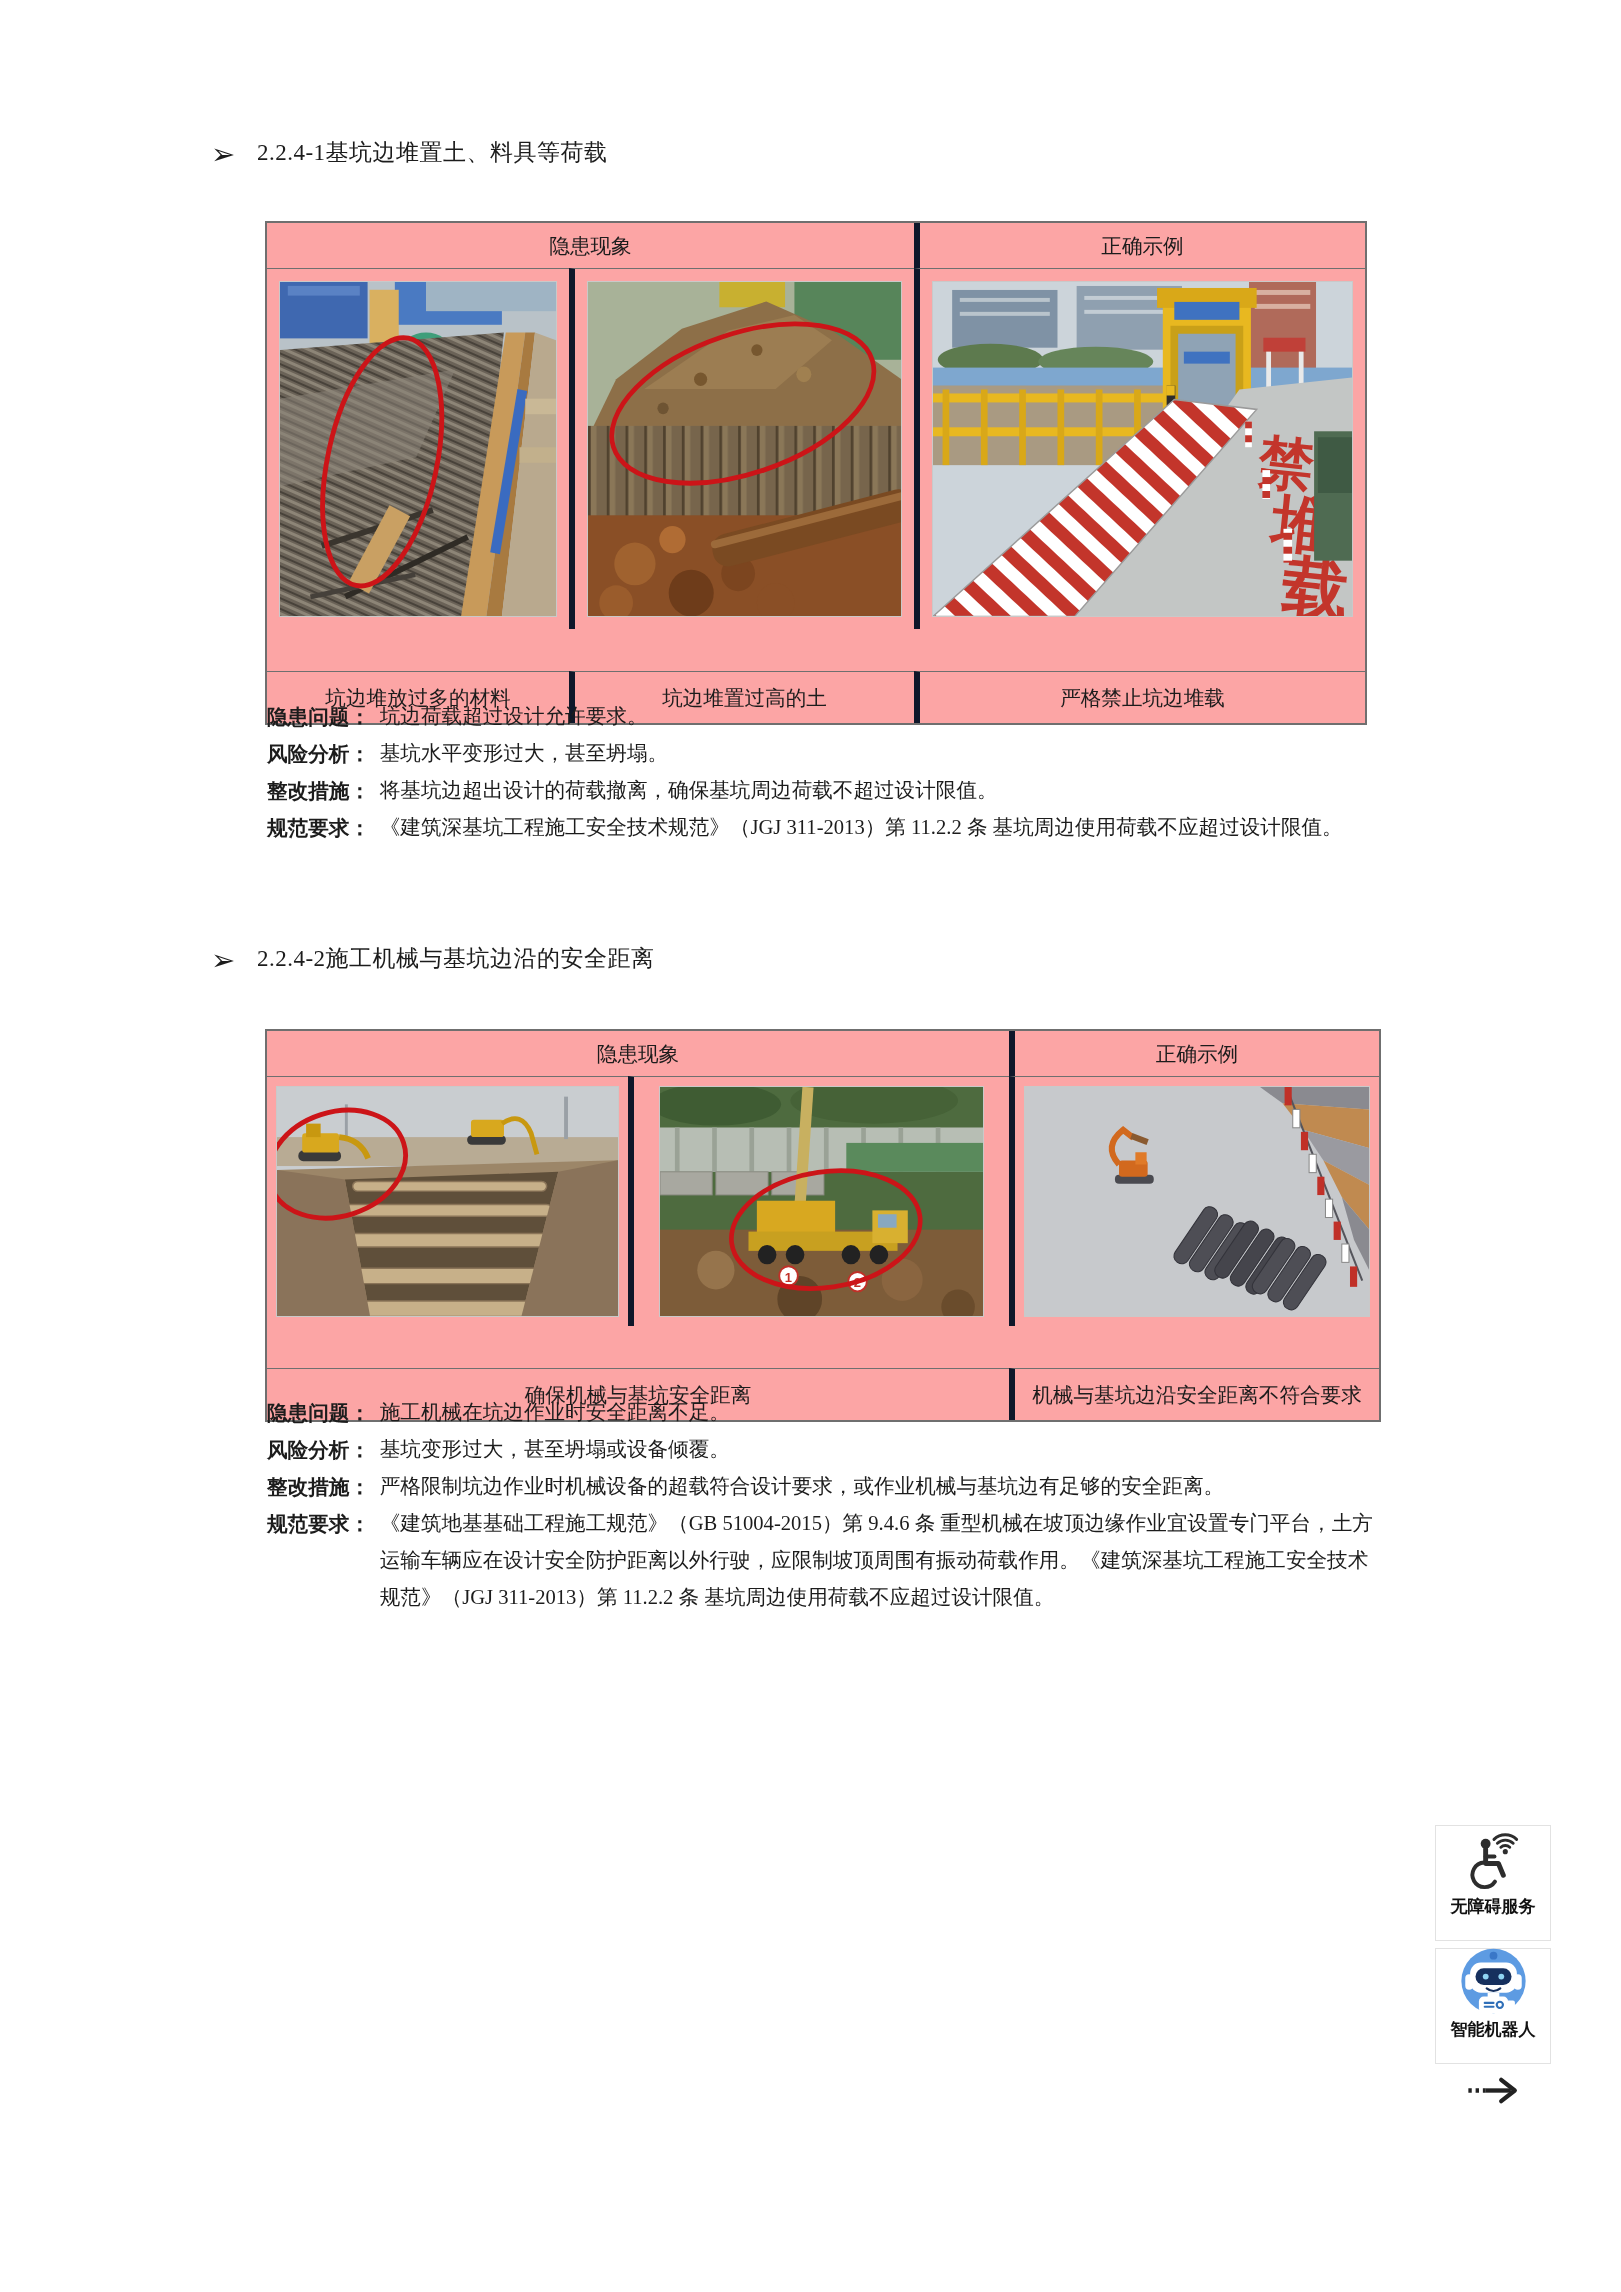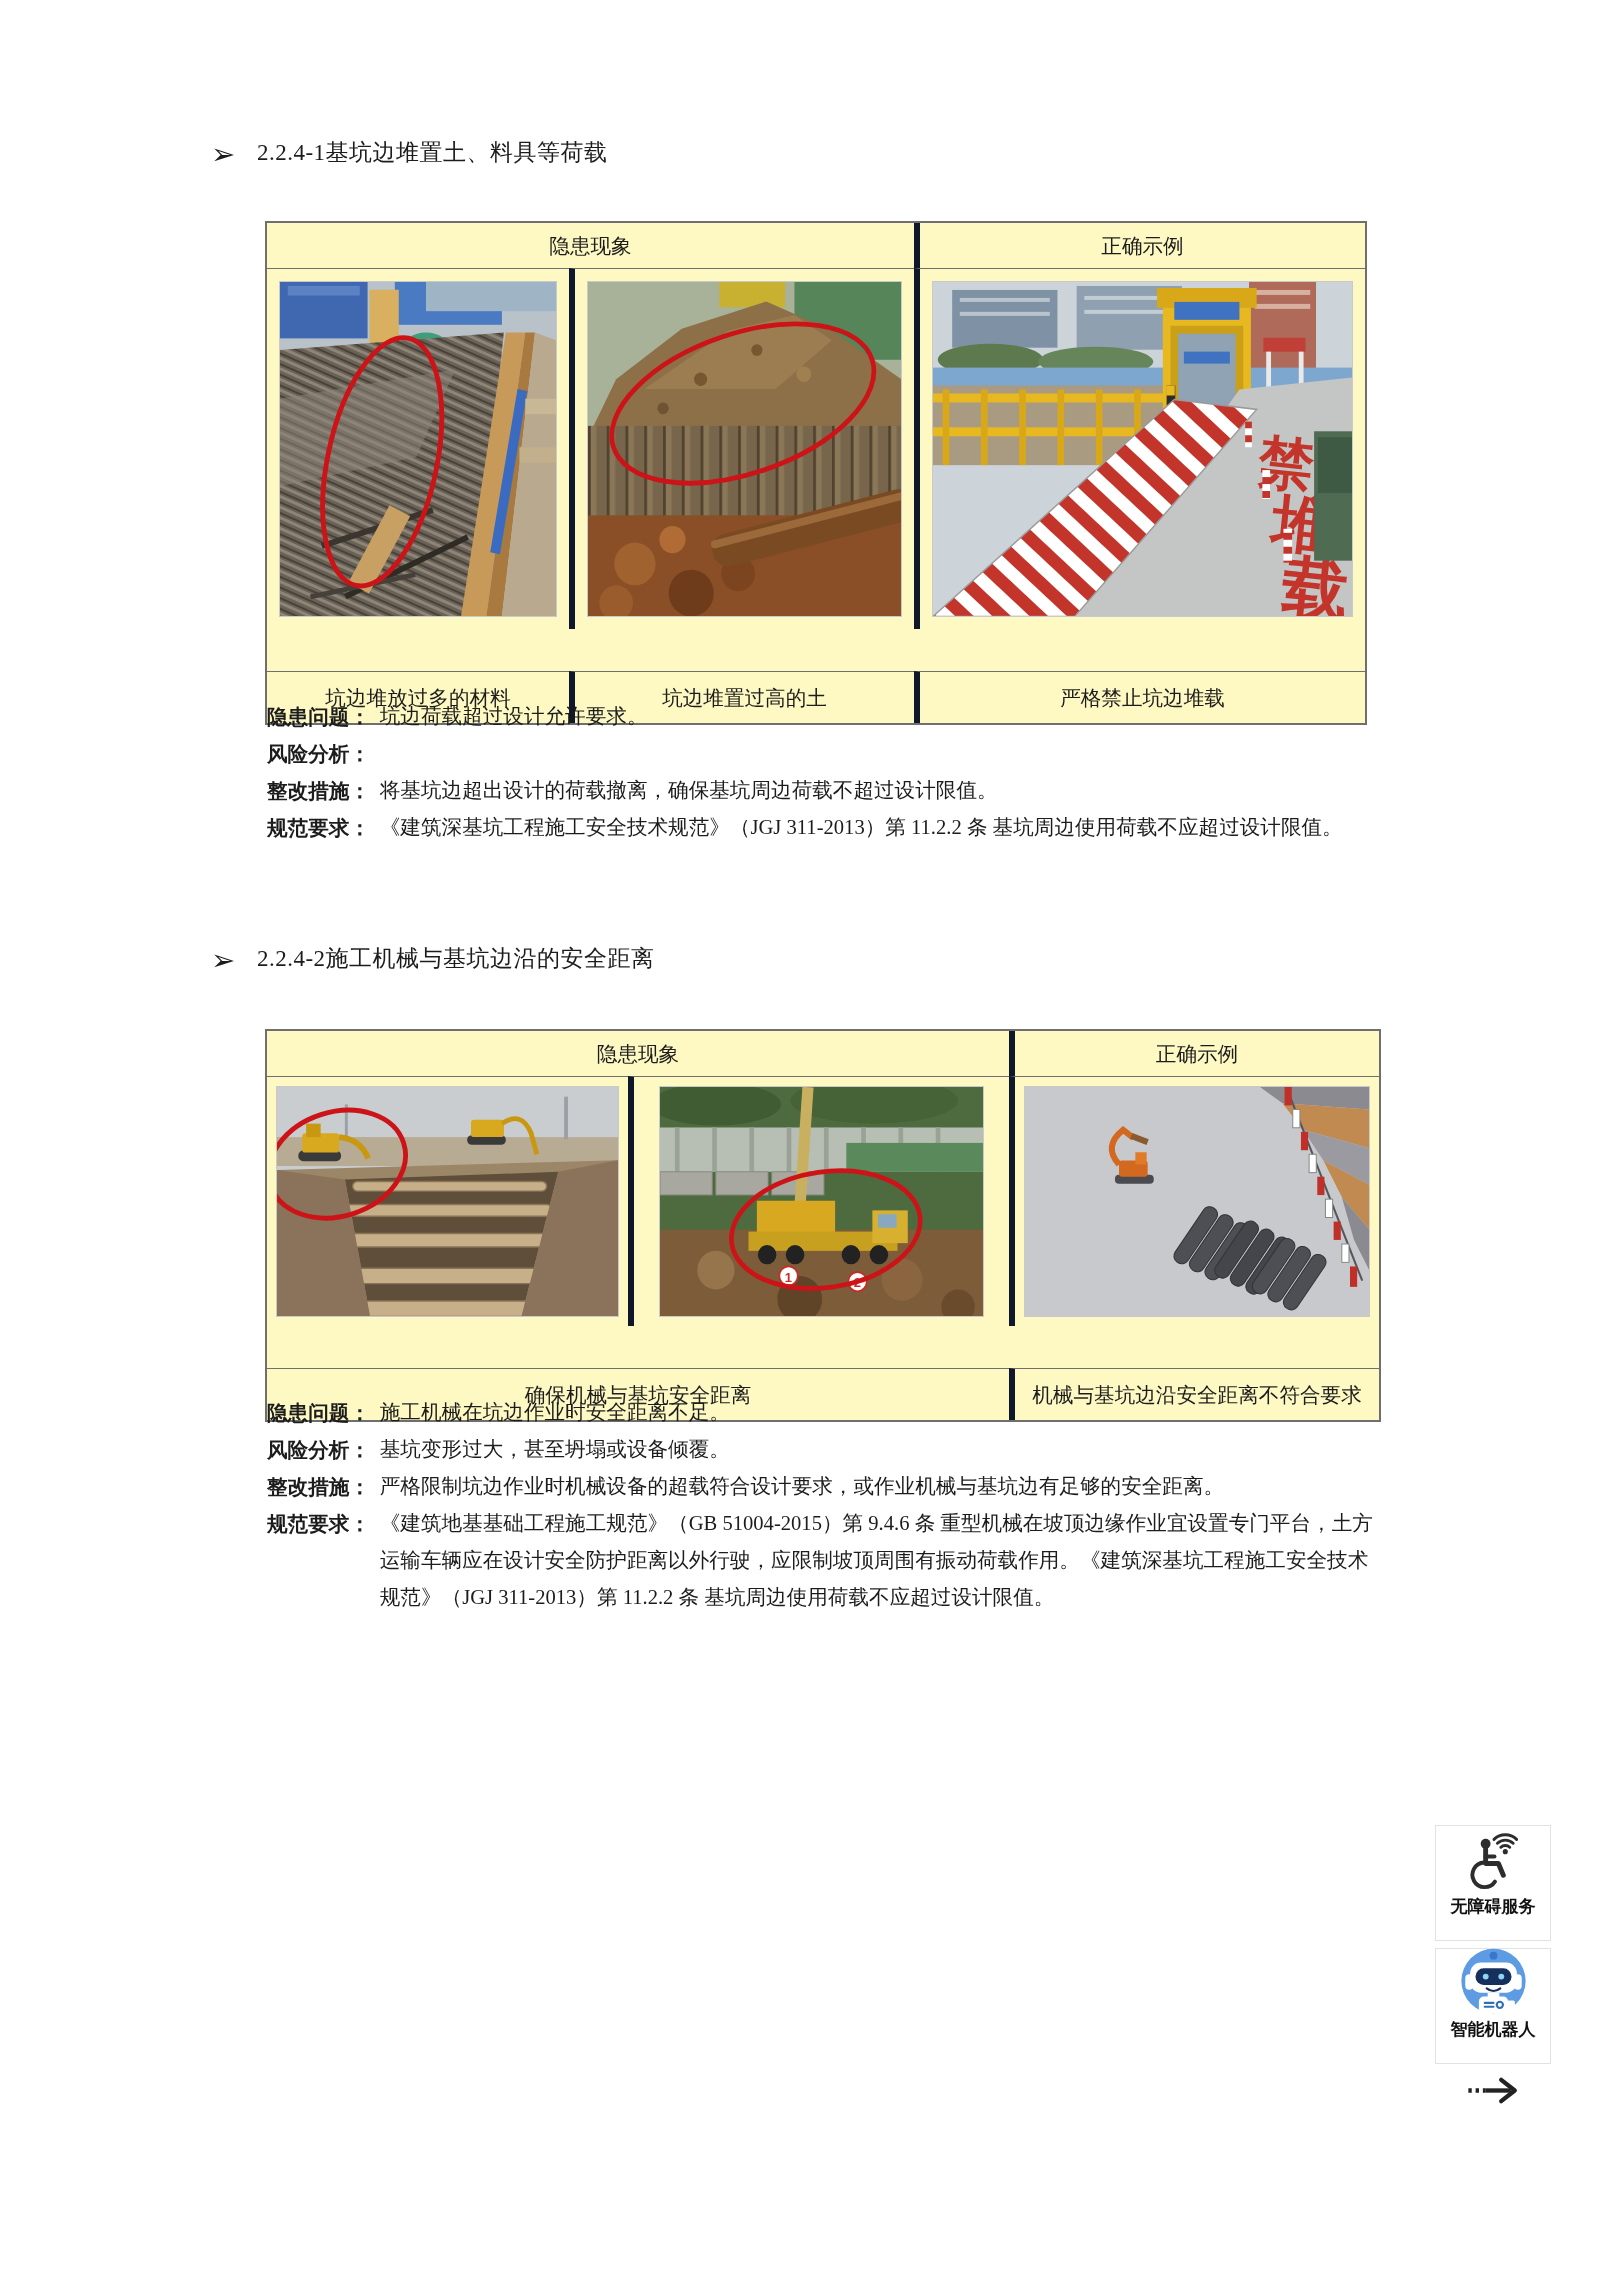--- a/index.html
+++ b/index.html
@@ -8,21 +8,21 @@
     font-family:"Liberation Serif","DejaVu Serif",serif;color:#1c1c1c;
     overflow:hidden;
   }
   
   .heading{position:absolute;left:211px;display:flex;align-items:center;}
   .heading .bullet{font-family:"DejaVu Sans",sans-serif;font-size:29px;line-height:1;margin-right:21.6px;transform:translateY(2px);}
   .heading .title{font-size:23px;letter-spacing:0.5px;white-space:nowrap;}
   #h1{top:137px;}
   #h2{top:943px;}
   
-  .htable{position:absolute;border:2px solid #6f6f6f;background:#fef9c3;}
+  .htable{position:absolute;border:2px solid #6f6f6f;background:#fca5a5;}
   #t1{left:265px;top:221px;width:1098px;}
   #t2{left:265px;top:1029px;width:1112px;}
   .trow{display:grid;}
   #t1 .hdr{grid-template-columns:647px 451px;}
   #t1 .imgs, #t1 .caps{grid-template-columns:302px 345px 451px;}
   #t2 .hdr, #t2 .caps{grid-template-columns:742px 370px;}
   #t2 .imgs{grid-template-columns:361px 381px 370px;}
   .cell{display:flex;align-items:center;justify-content:center;box-sizing:border-box;font-size:20.6px;}
   .hdr .cell{height:45px;}
   .caps .cell{height:52px;margin-top:42px;}
@@ -206,20 +206,21 @@
   </div>
 </div>
 
 <div class="details" id="d1">
   <div class="drow">
     <span class="dlabel">隐患问题：</span>
     <span class="dtext">坑边荷载超过设计允许要求。</span>
   </div>
   <div class="drow">
     <span class="dlabel">风险分析：</span>
+    <span class="dtext">基坑水平变形过大，甚至坍塌。</span>
   </div>
   <div class="drow">
     <span class="dlabel">整改措施：</span>
     <span class="dtext">将基坑边超出设计的荷载撤离，确保基坑周边荷载不超过设计限值。</span>
   </div>
   <div class="drow">
     <span class="dlabel">规范要求：</span>
     <span class="dtext">《建筑深基坑工程施工安全技术规范》（JGJ 311-2013）第 11.2.2 条 基坑周边使用荷载不应超过设计限值。</span>
   </div>
 </div>

